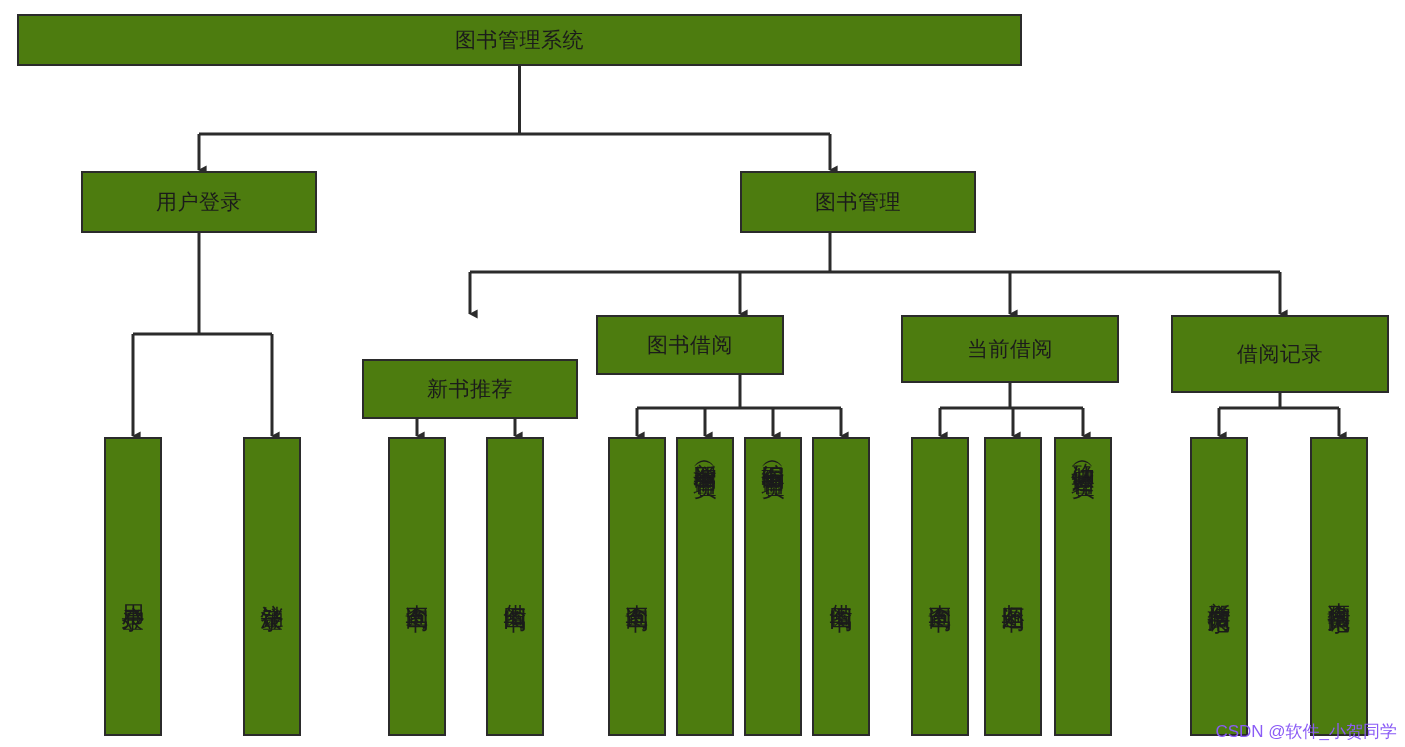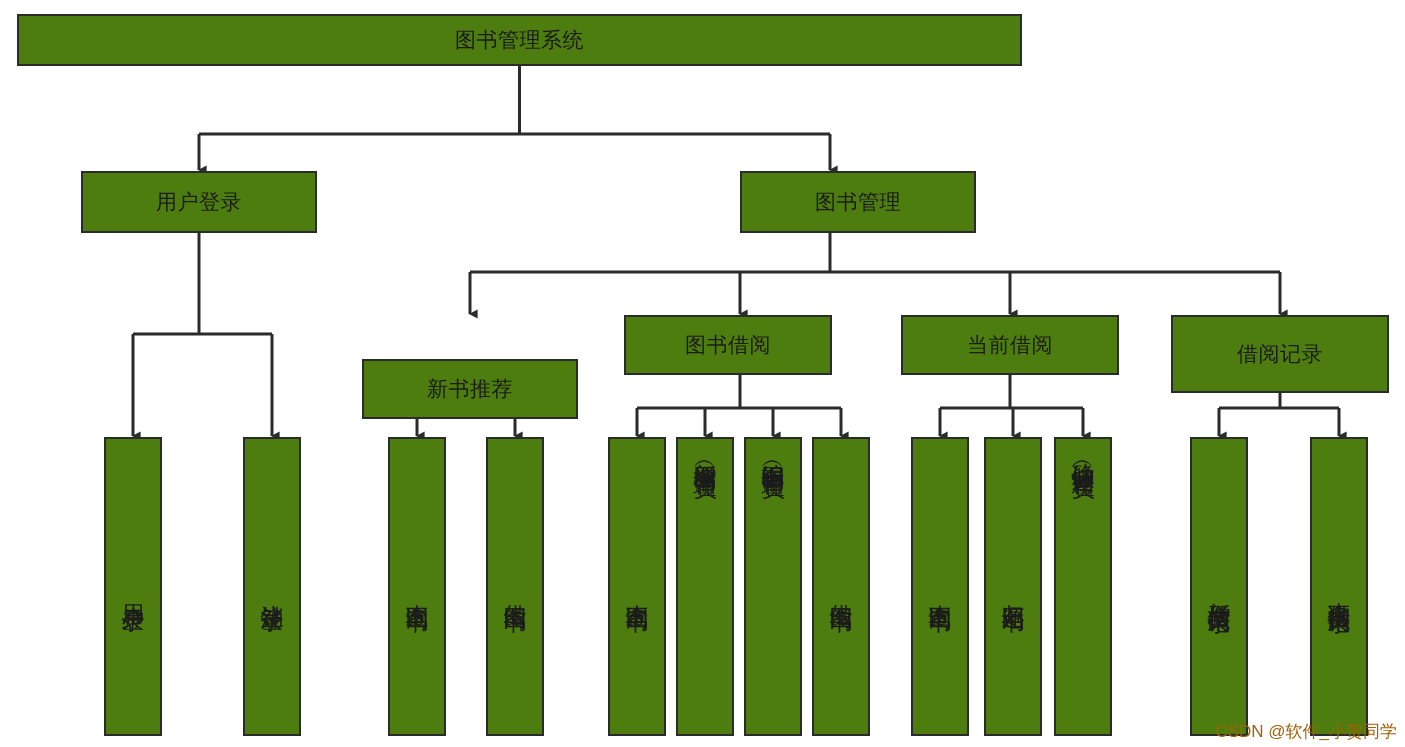--- a/index.html
+++ b/index.html
@@ -60,21 +60,21 @@
     line-height: 1;
   }
   .node.vertical.mid .node-label {
     align-self: center;
   }
   .watermark {
     position: absolute;
     right: 8px;
     bottom: 4px;
     font-size: 17px;
-    color: #a16207;
+    color: #8b5cf6;
     font-family: "Liberation Sans", "DejaVu Sans", sans-serif;
     white-space: nowrap;
     user-select: none;
   }
 </style>
 </head>
 <body>
 
 <div id="diagram-root">
   <svg class="connectors" viewBox="0 0 1405 747" preserveAspectRatio="none">
@@ -125,24 +125,24 @@
       </div>
       <div class="node horizontal" style="left: 81px; top: 171px; width: 236px; height: 62px;">
         <span class="node-label">用户登录</span>
       </div>
       <div class="node horizontal" style="left: 712px; top: 171px; width: 236px; height: 62px; margin-left: 28px;">
         <span class="node-label">图书管理</span>
       </div>
       <div class="node horizontal" style="left: 362px; top: 315px; width: 216px; height: 60px; margin-top: 44px;">
         <span class="node-label">新书推荐</span>
       </div>
-      <div class="node horizontal" style="left: 624px; top: 315px; width: 208px; height: 60px;">
+      <div class="node horizontal" style="left: 596px; top: 315px; width: 188px; height: 60px;">
         <span class="node-label">图书借阅</span>
       </div>
-      <div class="node horizontal" style="left: 901px; top: 315px; width: 218px; height: 60px;">
+      <div class="node horizontal" style="left: 901px; top: 315px; width: 218px; height: 68px;">
         <span class="node-label">当前借阅</span>
       </div>
       <div class="node horizontal" style="left: 1171px; top: 315px; width: 218px; height: 78px;">
         <span class="node-label">借阅记录</span>
       </div>
       <div class="node vertical mid" style="left: 104px; top: 437px; width: 58px; height: 299px;">
         <span class="node-label">用户登录</span>
       </div>
       <div class="node vertical mid" style="left: 243px; top: 437px; width: 58px; height: 299px;">
         <span class="node-label">注销登录</span>

